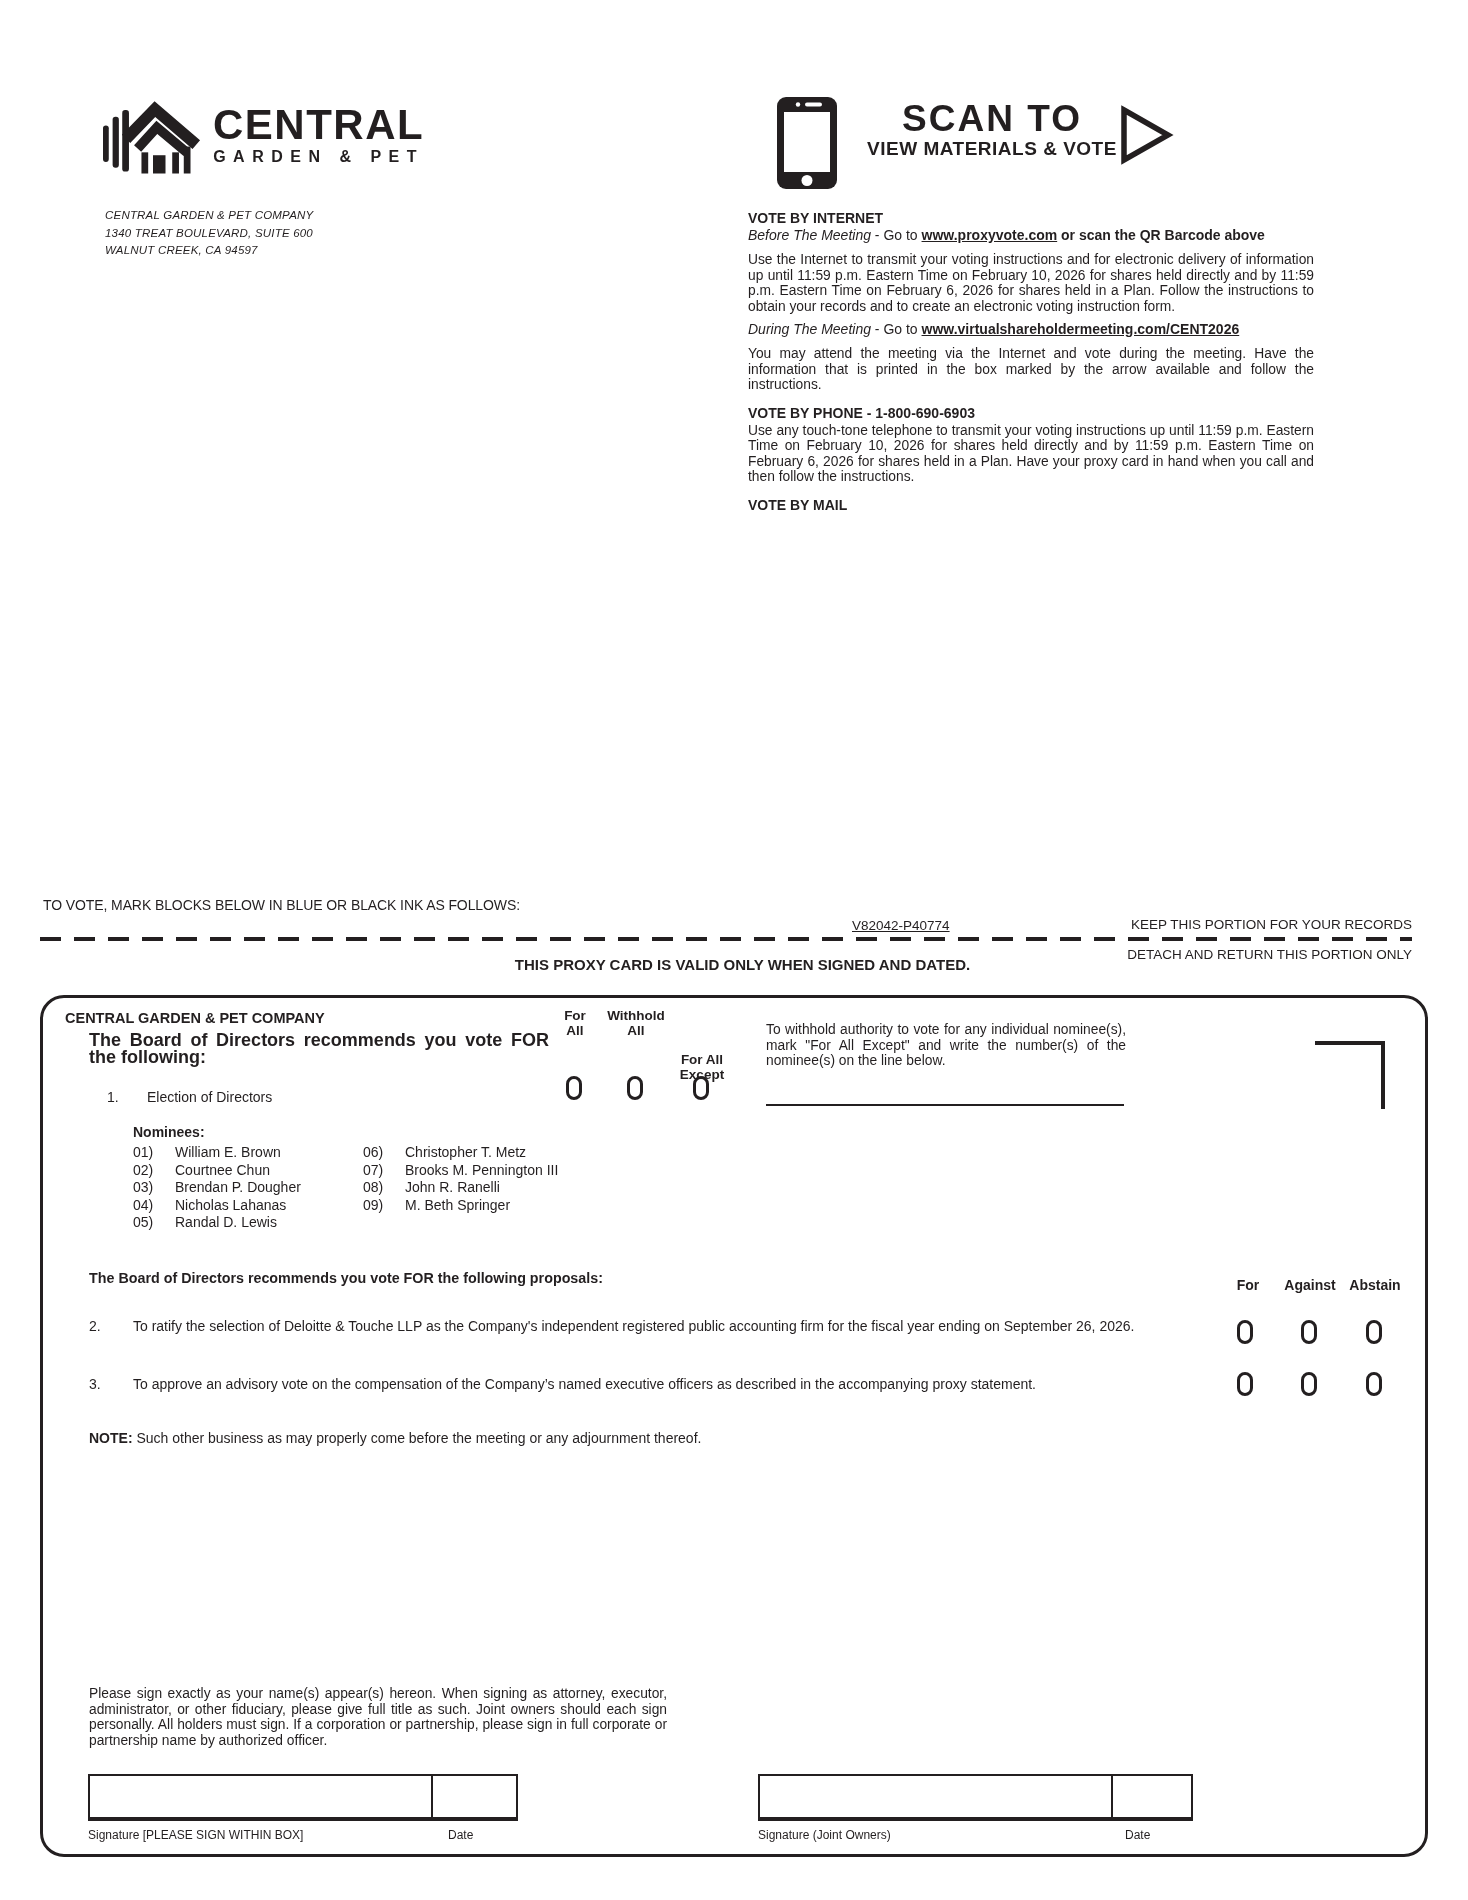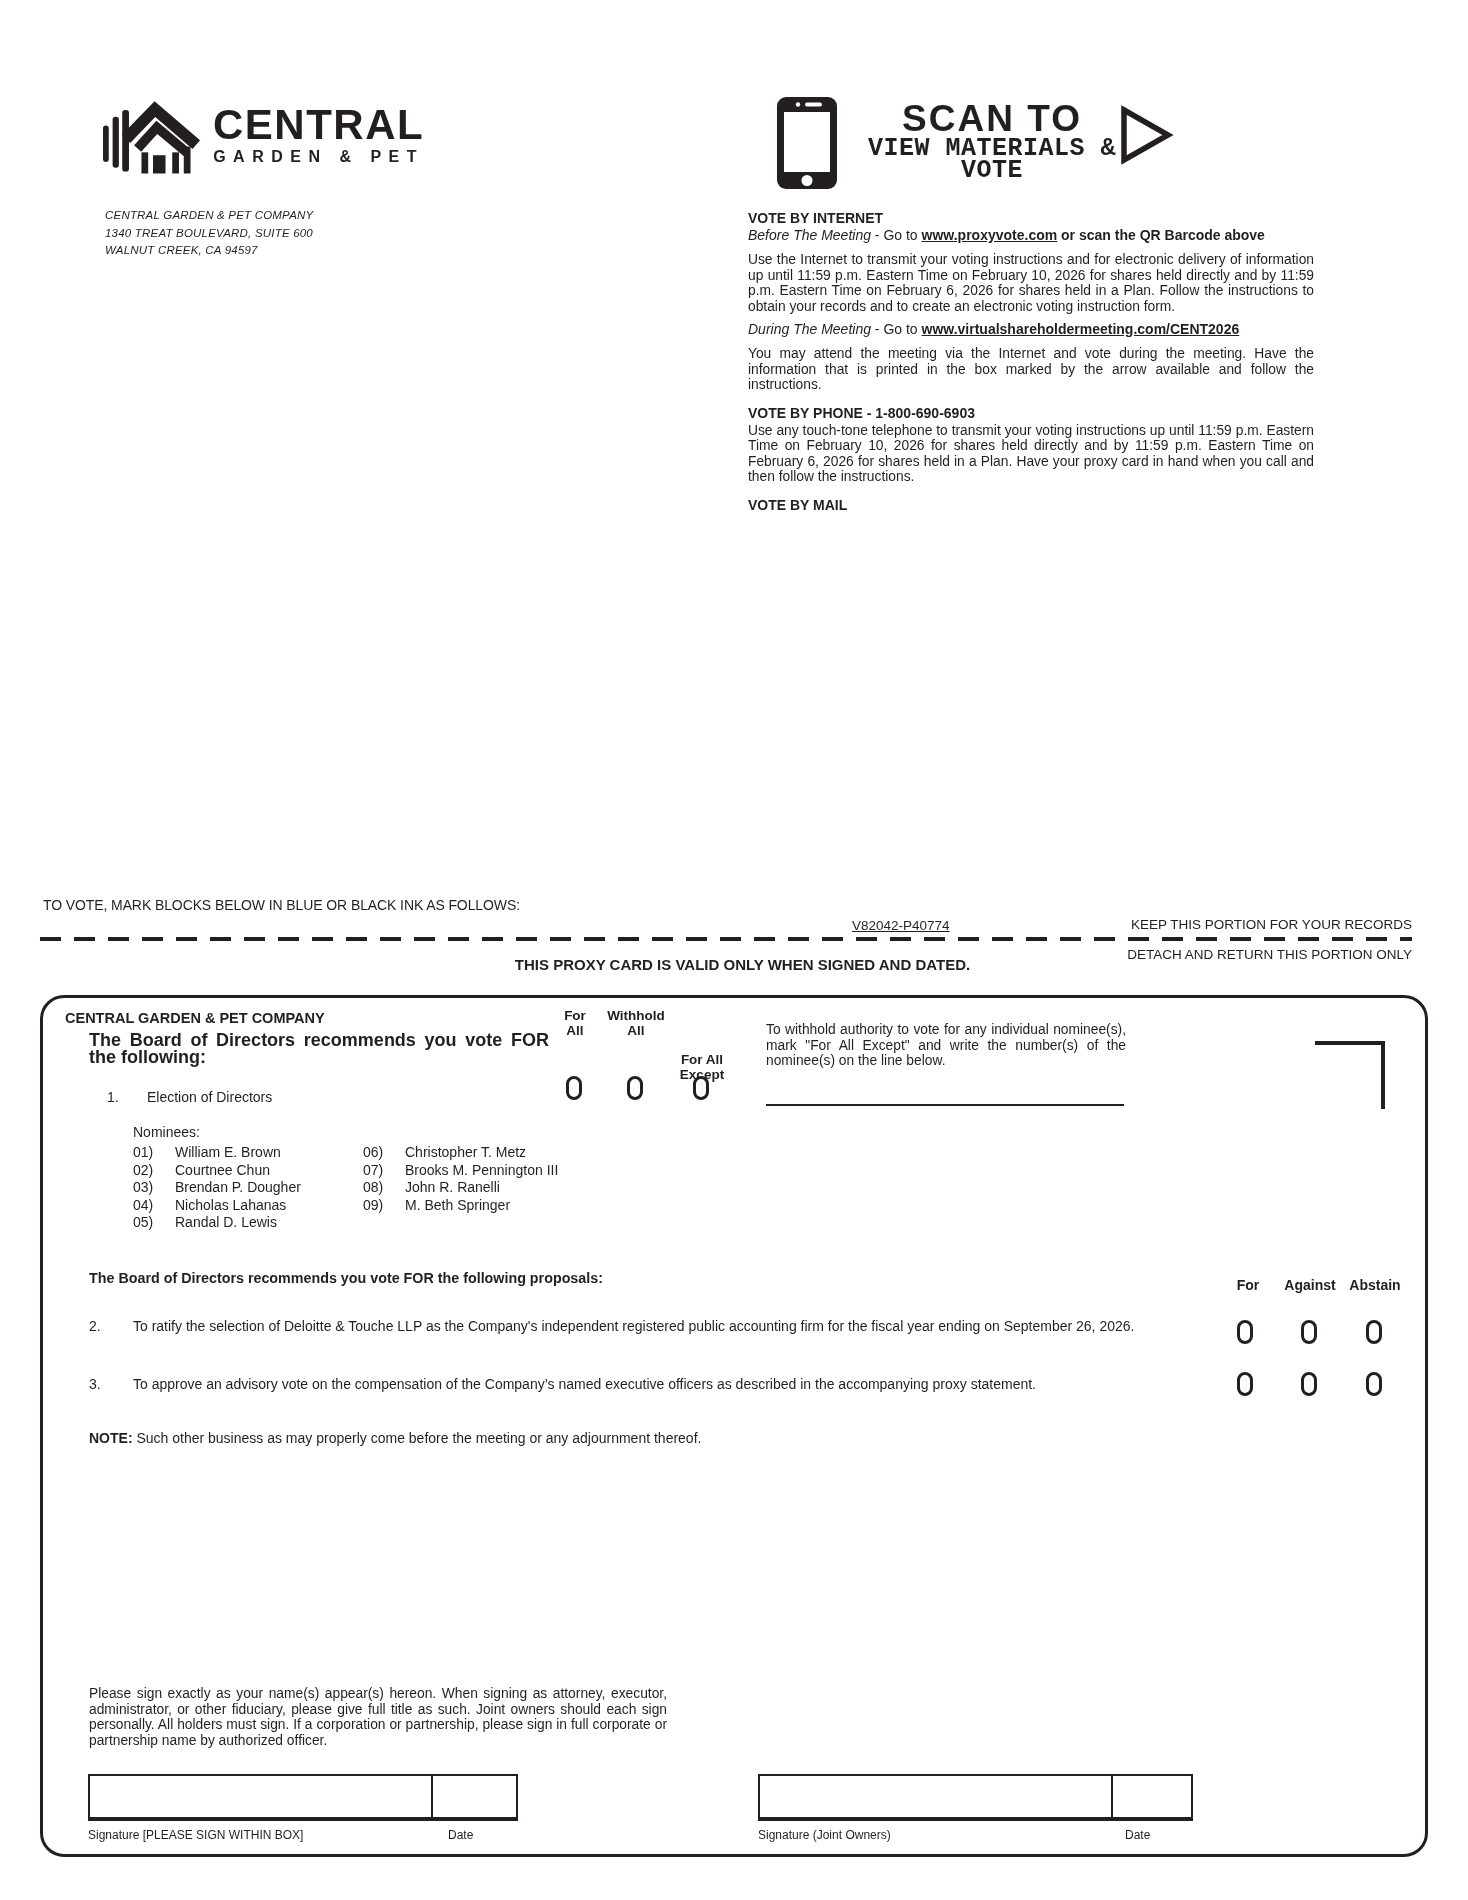--- a/index.html
+++ b/index.html
@@ -10,21 +10,21 @@
   .just{text-align:justify;}
   
   .logo-row{position:absolute;left:103px;top:96px;display:flex;align-items:flex-start;}
   .logo-text{margin-left:10px;}
   .logo-central{font-size:42px;font-weight:800;letter-spacing:1.5px;line-height:42px;margin-top:8px;}
   .logo-sub{font-size:16px;font-weight:600;letter-spacing:7.5px;margin-top:2px;text-align:center;}
   .address{position:absolute;left:105px;top:207px;font-style:italic;font-size:11.5px;line-height:17.5px;letter-spacing:.2px;}
   
   .scan-text{position:absolute;left:862px;top:100px;width:260px;text-align:center;}
   .scan-line1{font-size:37px;font-weight:800;letter-spacing:2px;line-height:38px;}
-  .scan-line2{font-size:25px;font-weight:800;letter-spacing:.5px;line-height:22px;font-family:Liberation Mono, monospace;}
+  .scan-line2{font-size:19px;font-weight:800;letter-spacing:.5px;line-height:22px;}
   
   .instructions{position:absolute;left:748px;top:211px;width:566px;font-size:13.8px;line-height:15.6px;}
   .instructions h3{font-size:14px;margin:13px 0 1px 0;}
   .instructions h3.first{margin-top:0;}
   .instructions p{margin:0 0 7px 0;}
   .instructions p.goto{margin:0 0 9px 0;font-size:14px;}
   .ul{text-decoration:underline;}
   
   .mark-instr{position:absolute;left:43px;top:897px;font-size:14px;letter-spacing:-.1px;}
   .ctrl-num{position:absolute;left:852px;top:918px;font-size:13.5px;text-decoration:underline;}
@@ -39,21 +39,21 @@
   .card .company{position:absolute;left:22px;top:12px;font-size:14.5px;font-weight:bold;}
   .card .rec1{position:absolute;left:46px;top:34px;width:460px;font-size:18px;font-weight:bold;line-height:17px;text-align:justify;}
   .vh{position:absolute;width:80px;text-align:center;font-weight:bold;font-size:13.5px;line-height:15px;top:10px;}
   .cb{position:absolute;width:16px;height:24px;border:3px solid #231f20;border-radius:8px;box-sizing:border-box;background:#fff;}
   .item1-num{position:absolute;left:64px;top:91px;font-size:14px;}
   .item1-label{position:absolute;left:104px;top:91px;font-size:14px;}
   .withhold-note{position:absolute;left:723px;top:24px;width:360px;font-size:13.8px;line-height:15.6px;text-align:justify;}
   .write-line{position:absolute;left:723px;top:74px;width:358px;height:32px;border-bottom:2.5px solid #231f20;}
   .bracket{position:absolute;left:1272px;top:43px;width:66px;height:64px;
            border-top:4px solid #231f20;border-right:4px solid #231f20;}
-  .nominees-label{position:absolute;left:90px;top:126px;font-size:14px;font-weight:normal;}
+  .nominees-label{position:absolute;left:90px;top:126px;font-size:14px;font-weight:bold;}
   .nom-col{position:absolute;top:146px;font-size:14px;line-height:17.6px;}
   .nom-col .num{display:inline-block;width:42px;}
   .rec2{position:absolute;left:46px;top:272px;font-size:14.3px;font-weight:bold;}
   .vh2{position:absolute;width:64px;top:279px;text-align:center;font-weight:bold;font-size:14px;}
   .prop-num{position:absolute;font-size:14px;}
   .prop-text{position:absolute;left:90px;width:1063px;font-size:14px;line-height:17.5px;text-align:justify;}
   .note-line{position:absolute;left:46px;top:432px;font-size:14px;}
   .sign-instr{position:absolute;left:46px;top:688px;width:578px;font-size:13.8px;line-height:15.6px;text-align:justify;}
   .sigrow{position:absolute;top:776px;height:47px;display:flex;}
   .sigcell{border:2px solid #231f20;border-bottom:4px solid #231f20;box-sizing:border-box;height:47px;background:#fff;}

